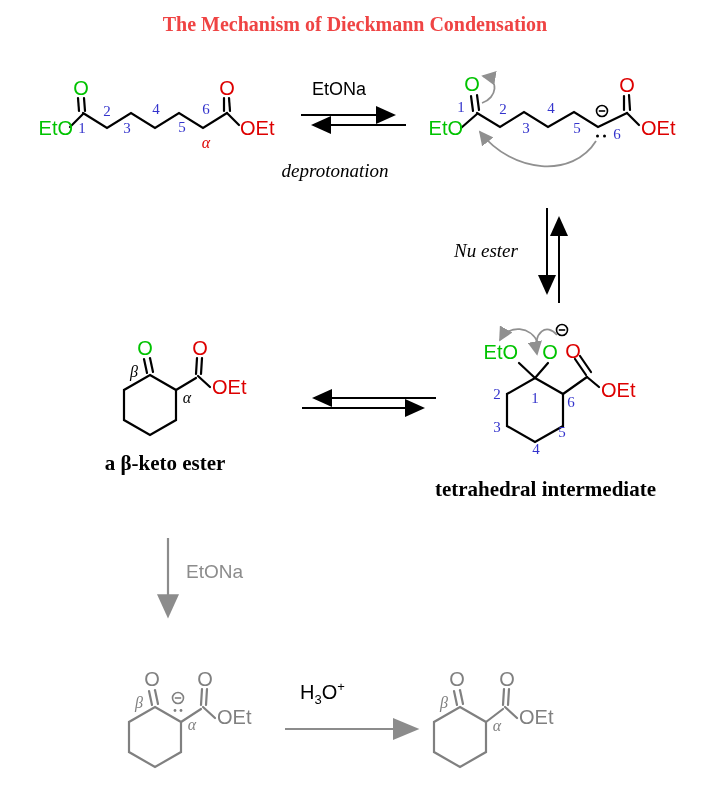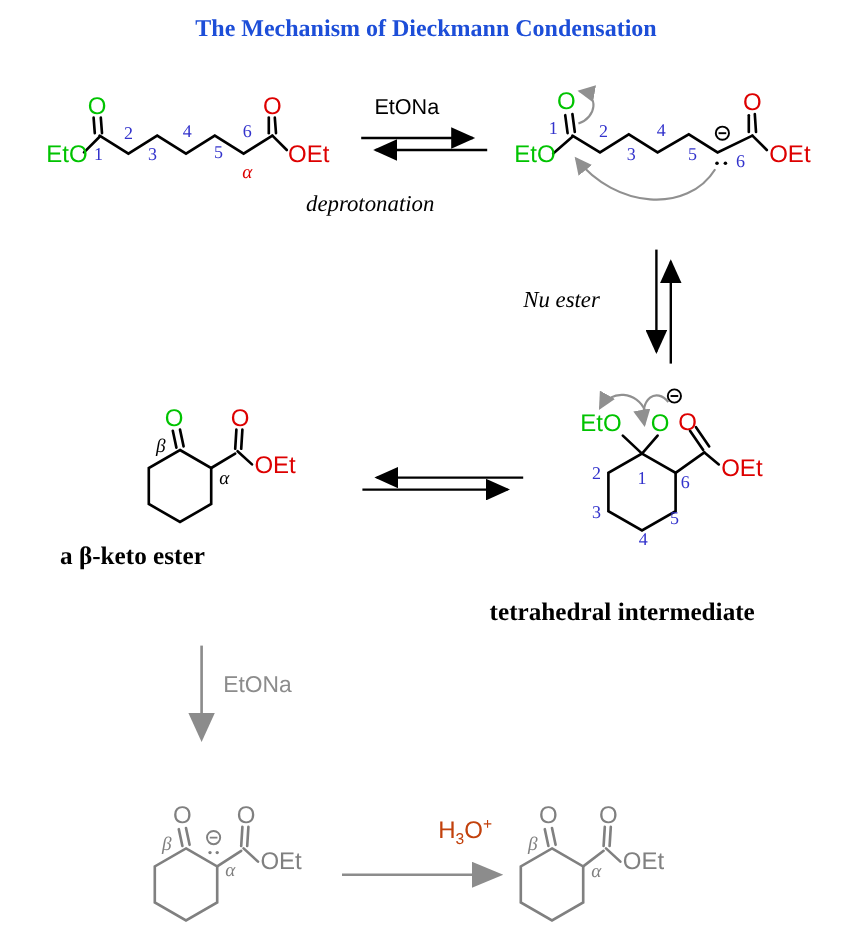--- a/index.html
+++ b/index.html
@@ -1,25 +1,25 @@
 <!DOCTYPE html>
 <html><head>
 <meta charset="utf-8">
 <style>
   html,body{margin:0;padding:0;background:#ffffff;}
   .canvas{position:relative;width:710px;height:792px;background:#fff;overflow:hidden;
           font-family:"Liberation Sans",sans-serif;}
   .pos{position:absolute;}
   .title{position:absolute;left:0;right:0;top:13px;text-align:center;
-         font:bold 20px "Liberation Serif",serif;color:#1d4ed8;}
-  .caption{position:absolute;font:bold 21px "Liberation Serif",serif;color:#000;}
-  .stepname{position:absolute;font:italic 19px "Liberation Serif",serif;color:#000;}
+         font:bold 20px "Liberation Serif",serif;color:#ef4444;}
+  .caption{position:absolute;text-align:center;font:bold 21px "Liberation Serif",serif;color:#000;}
+  .stepname{position:absolute;text-align:center;font:italic 19px "Liberation Serif",serif;color:#000;}
   .reagent{position:absolute;font:18px "Liberation Sans",sans-serif;color:#000;}
   .reagent-gray{position:absolute;font:19px "Liberation Sans",sans-serif;color:#8c8c8c;}
-  .acid{position:absolute;text-align:right;font:20px "Liberation Sans",sans-serif;color:#c2410c;}
+  .acid{position:absolute;text-align:left;font:20px "Liberation Sans",sans-serif;color:#000000;}
   .acid sub{font-size:13px;} .acid sup{font-size:13px;}
   svg{overflow:visible;}
   .bond{stroke:#000;stroke-width:2.2;fill:none;stroke-linecap:round;}
   .bondg{stroke:#808080;stroke-width:2.2;fill:none;stroke-linecap:round;}
   .atom{font-family:"Liberation Sans",sans-serif;font-size:20px;}
   .green{fill:#00c300;} .red{fill:#dd0000;} .blue{fill:#3333cc;} .grayt{fill:#808080;}
   .num{font-family:"Liberation Serif",serif;font-size:15px;}
   .greek{font-family:"Liberation Serif",serif;font-style:italic;font-size:16px;}
   .curve{stroke:#909090;stroke-width:1.8;fill:none;}
   .eq{stroke:#000;stroke-width:2;}
@@ -140,21 +140,21 @@
     <text class="atom red" x="146" y="79">OEt</text>
     <text class="num blue" x="80" y="85" text-anchor="middle">1</text>
     <text class="num blue" x="42" y="81" text-anchor="middle">2</text>
     <text class="num blue" x="42" y="114" text-anchor="middle">3</text>
     <text class="num blue" x="81" y="136" text-anchor="middle">4</text>
     <text class="num blue" x="107" y="119" text-anchor="middle">5</text>
     <text class="num blue" x="116" y="89" text-anchor="middle">6</text>
     <path class="curve" d="M83,25 C76,8 54,6 45,22" marker-end="url(#ah-g2)"></path>
     <path class="curve" d="M102,17 C92,5 78,13 82,36" marker-end="url(#ah-g2)"></path>
   </svg>
-  <div class="caption" style="left:408px;top:498px;width:275px">tetrahedral intermediate</div>
+  <div class="caption" style="left:408px;top:477px;width:275px">tetrahedral intermediate</div>
 
   <svg class="pos" style="left:298px;top:390px" width="142" height="28">
     <defs>
       <marker id="ah-b3" markerWidth="11" markerHeight="9" refX="9" refY="4.5" orient="auto">
         <path d="M0,0 L10,4.5 L0,9 z" fill="#000"></path>
       </marker>
     </defs>
     <line class="eq" x1="138" y1="8" x2="16" y2="8" marker-end="url(#ah-b3)"></line>
     <line class="eq" x1="4" y1="18" x2="125" y2="18" marker-end="url(#ah-b3)"></line>
   </svg>

